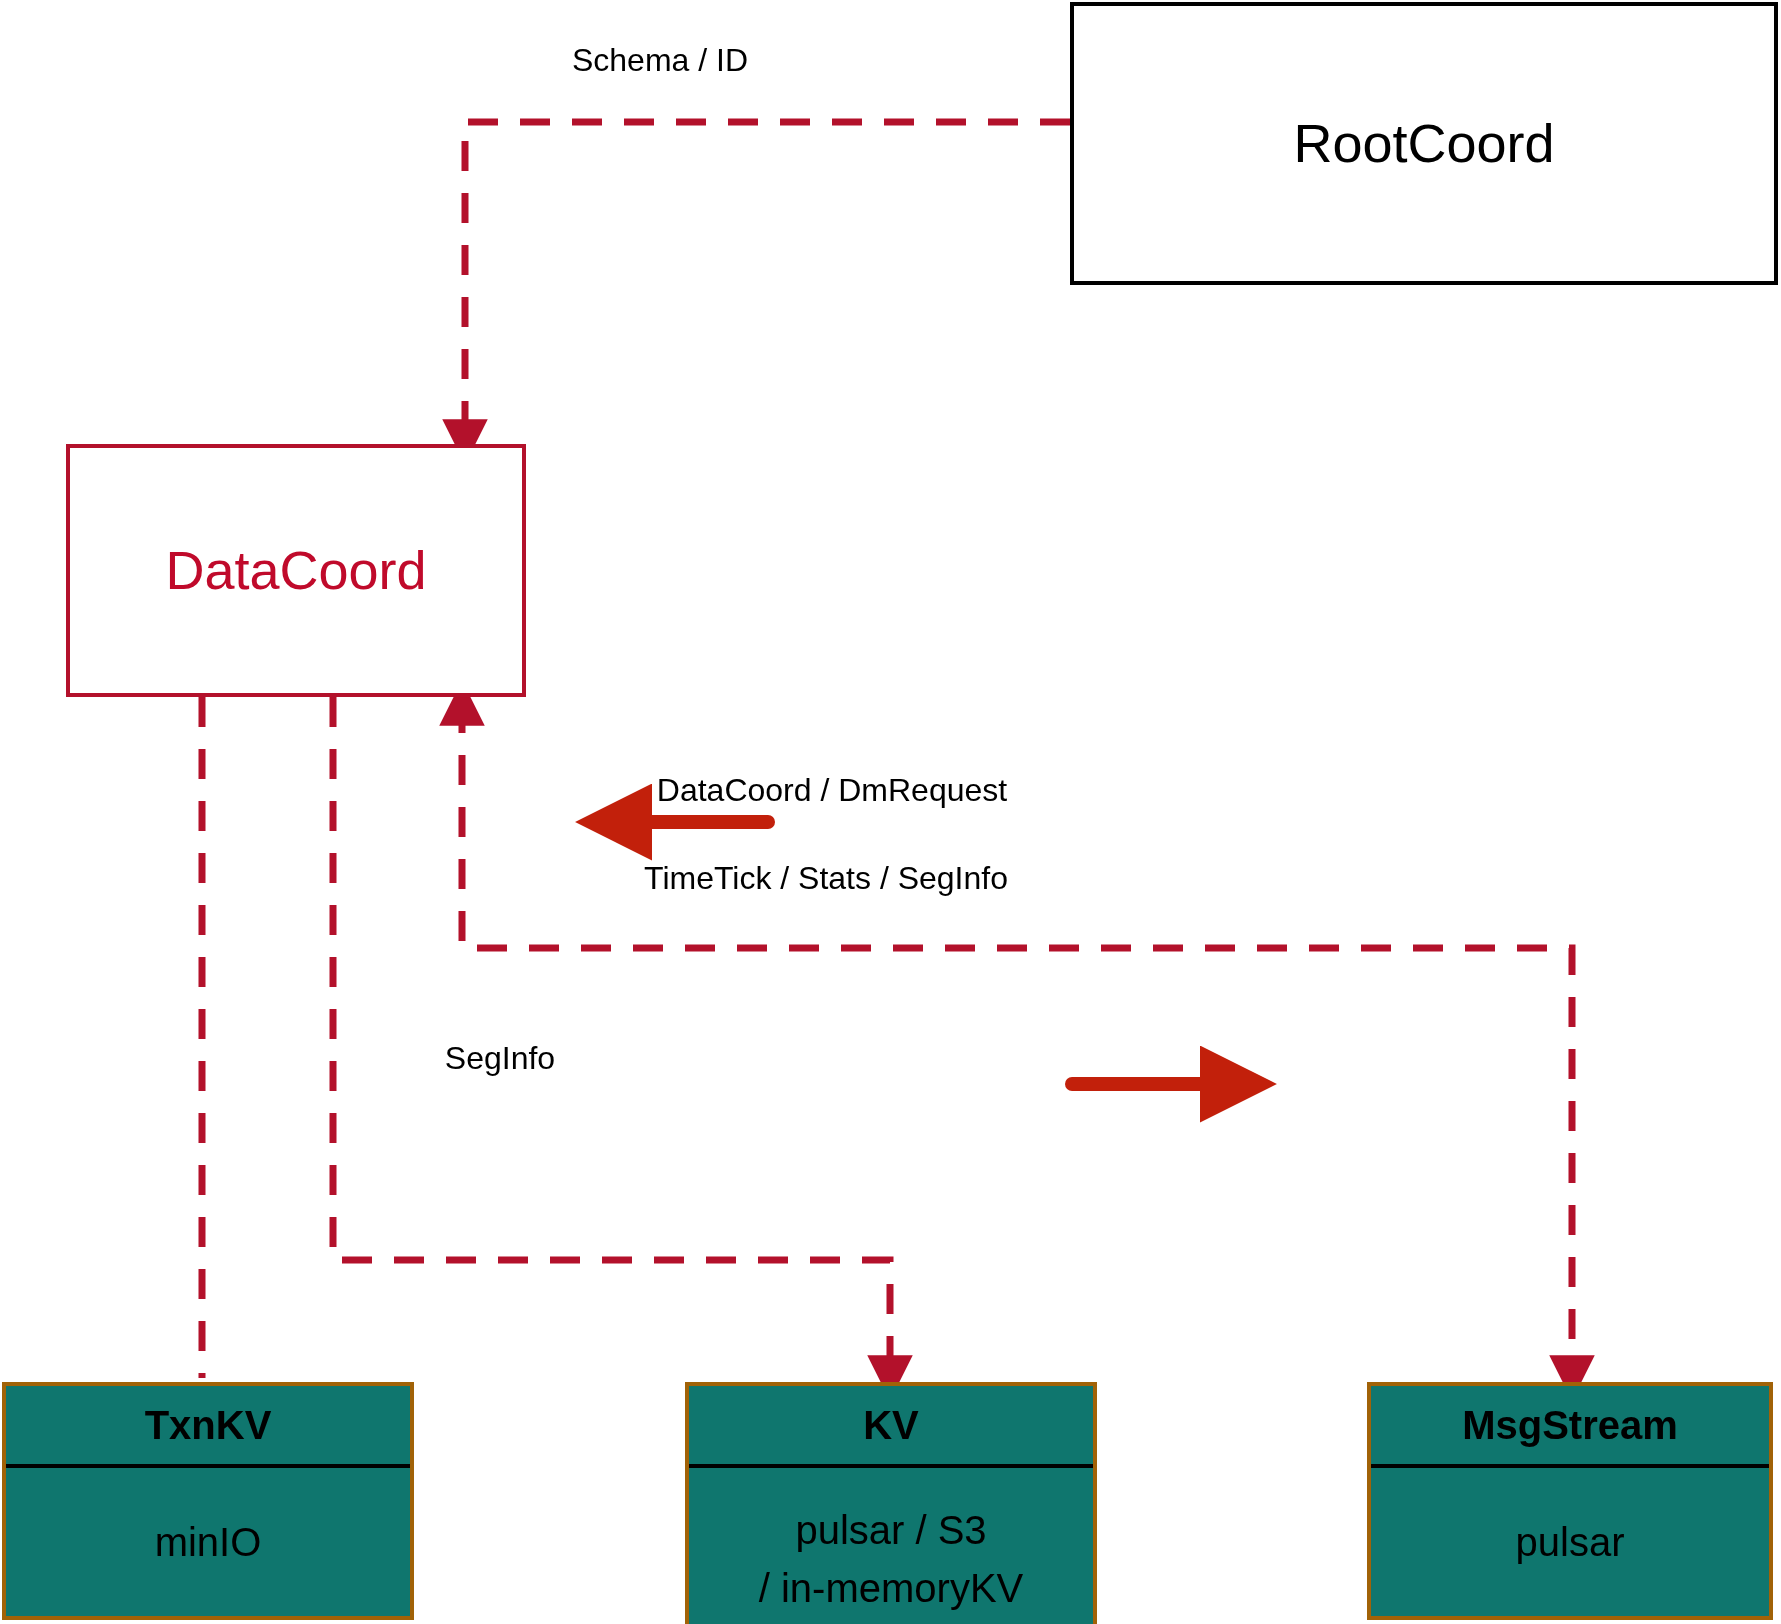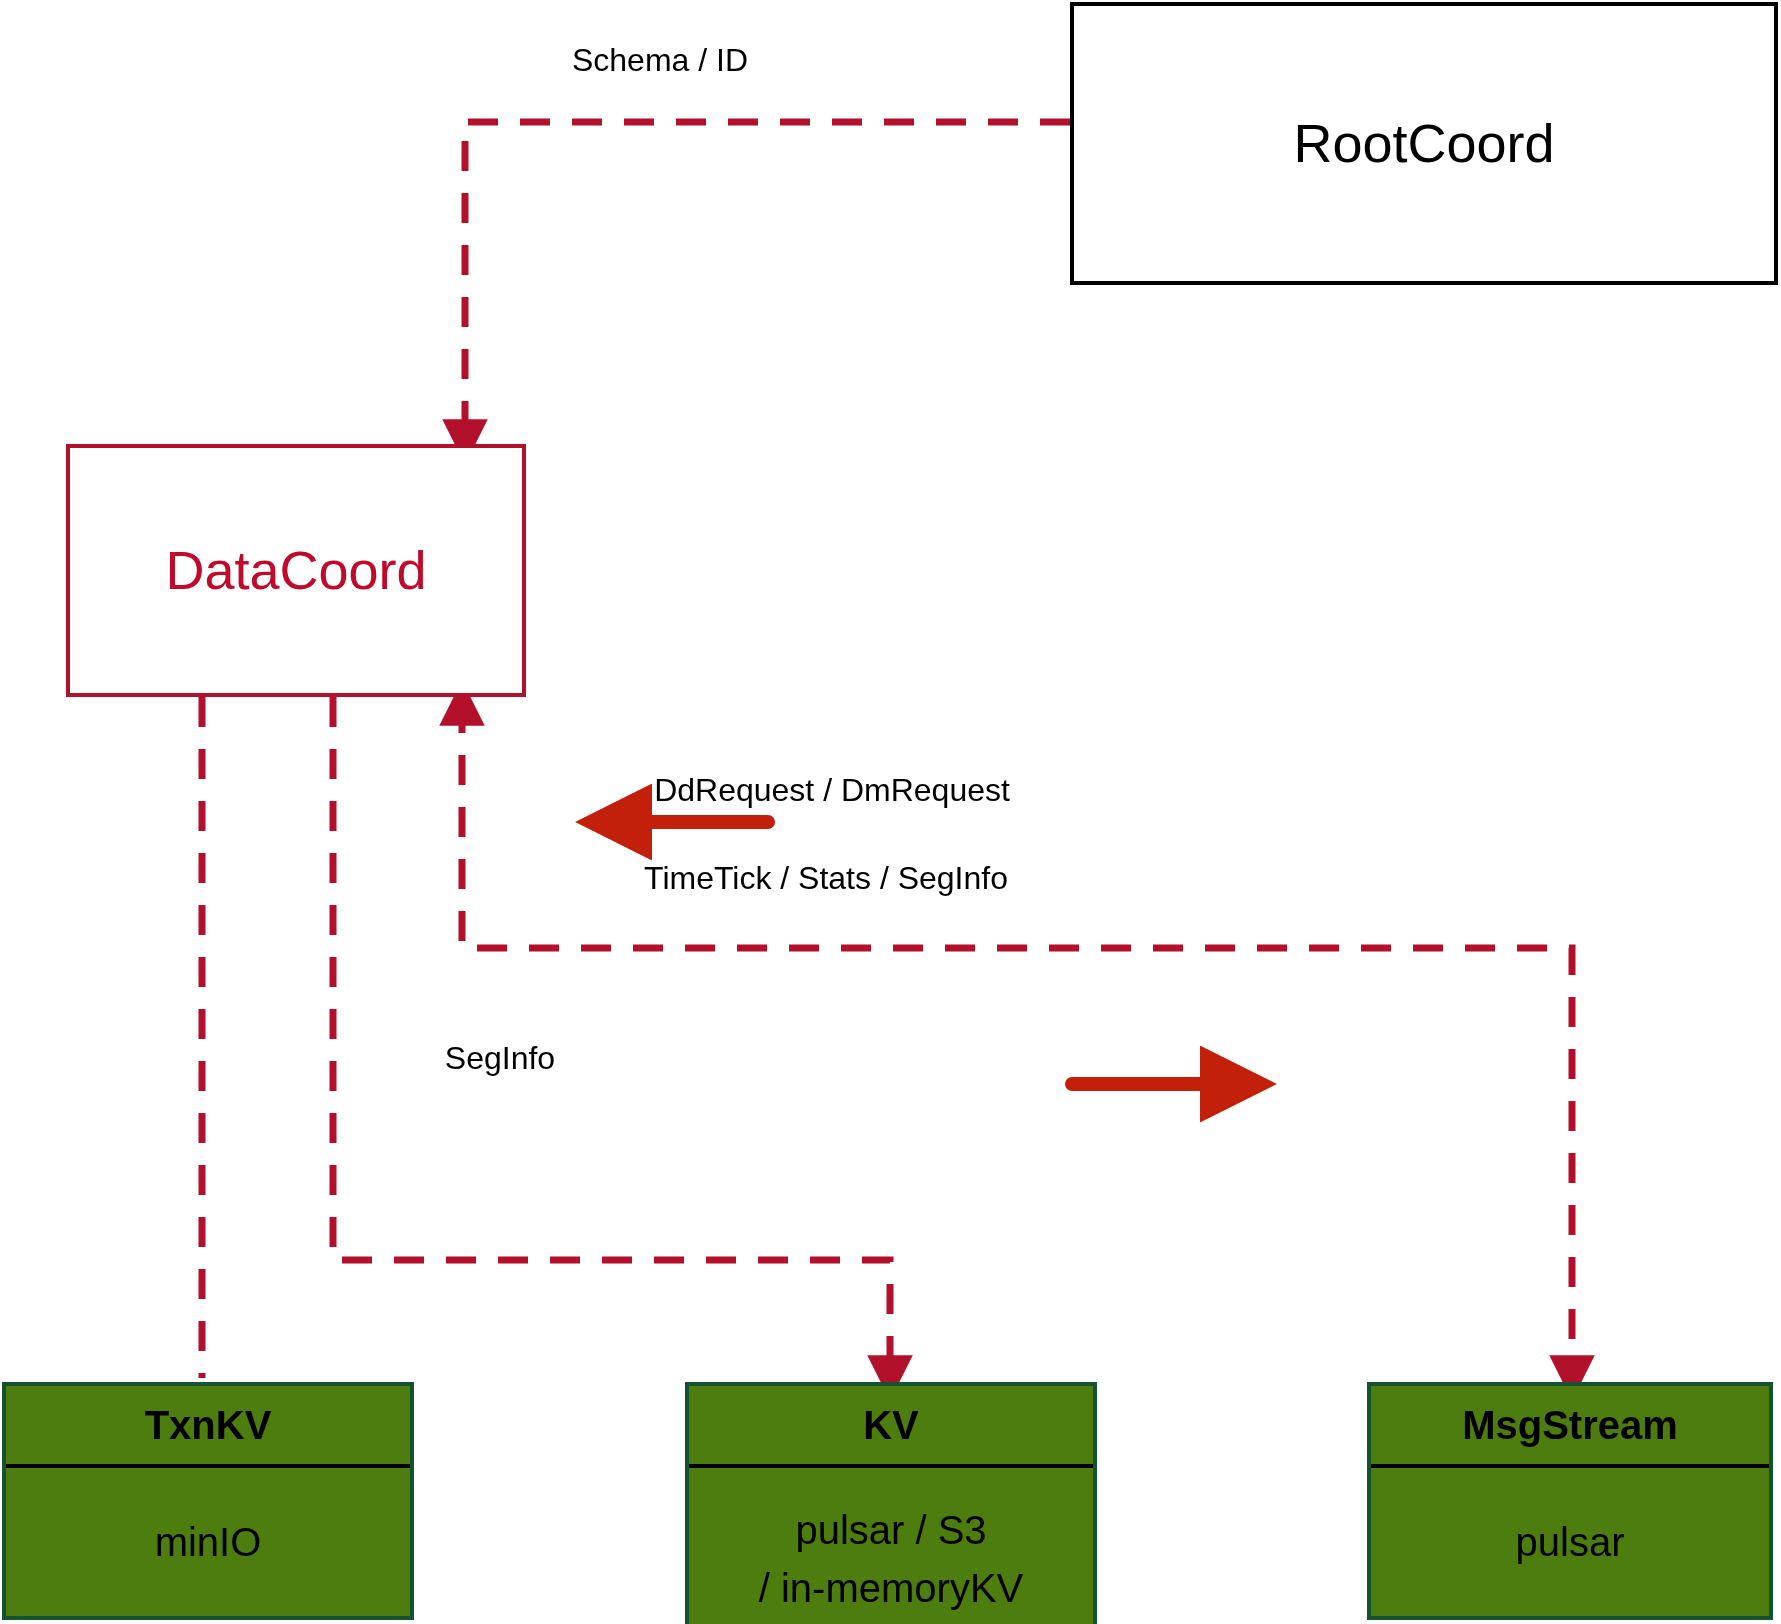--- a/index.html
+++ b/index.html
@@ -47,24 +47,24 @@
     align-items: center;
     justify-content: center;
   }
   .node-accent .node-label {
     font-size: 54px;
     color: #c00a2b;
     line-height: 1.1;
     text-align: center;
   }
   .node-split {
-    border: 4px solid #14532d;
+    border: 4px solid #a16207;
     display: flex;
     flex-direction: column;
-    background: #4d7c0f;
+    background: #0f766e;
   }
   .node-split .split-header {
     flex: 0 0 78px;
     display: flex;
     align-items: center;
     justify-content: center;
     border-bottom: 4px solid #000000;
     font-weight: bold;
     font-size: 40px;
     color: #000000;
@@ -143,19 +143,19 @@
 
   <div class="node node-split" style="left:1367px; top:1382px; width:406px; height:238px;">
     <div class="split-header">MsgStream</div>
     <div class="split-body">
       <span>pulsar</span>
     </div>
   </div>
 
   <div class="edge-label" style="left:660px; top:42px;">Schema / ID</div>
 
-  <div class="edge-label" style="left:832px; top:772px;">DdRequest / DmRequest</div>
+  <div class="edge-label" style="left:832px; top:772px;">DataCoord / DmRequest</div>
 
   <div class="edge-label" style="left:826px; top:860px;">TimeTick / Stats / SegInfo</div>
 
   <div class="edge-label" style="left:500px; top:1040px;">SegInfo</div>
 
 </div>
 
 </body></html>

